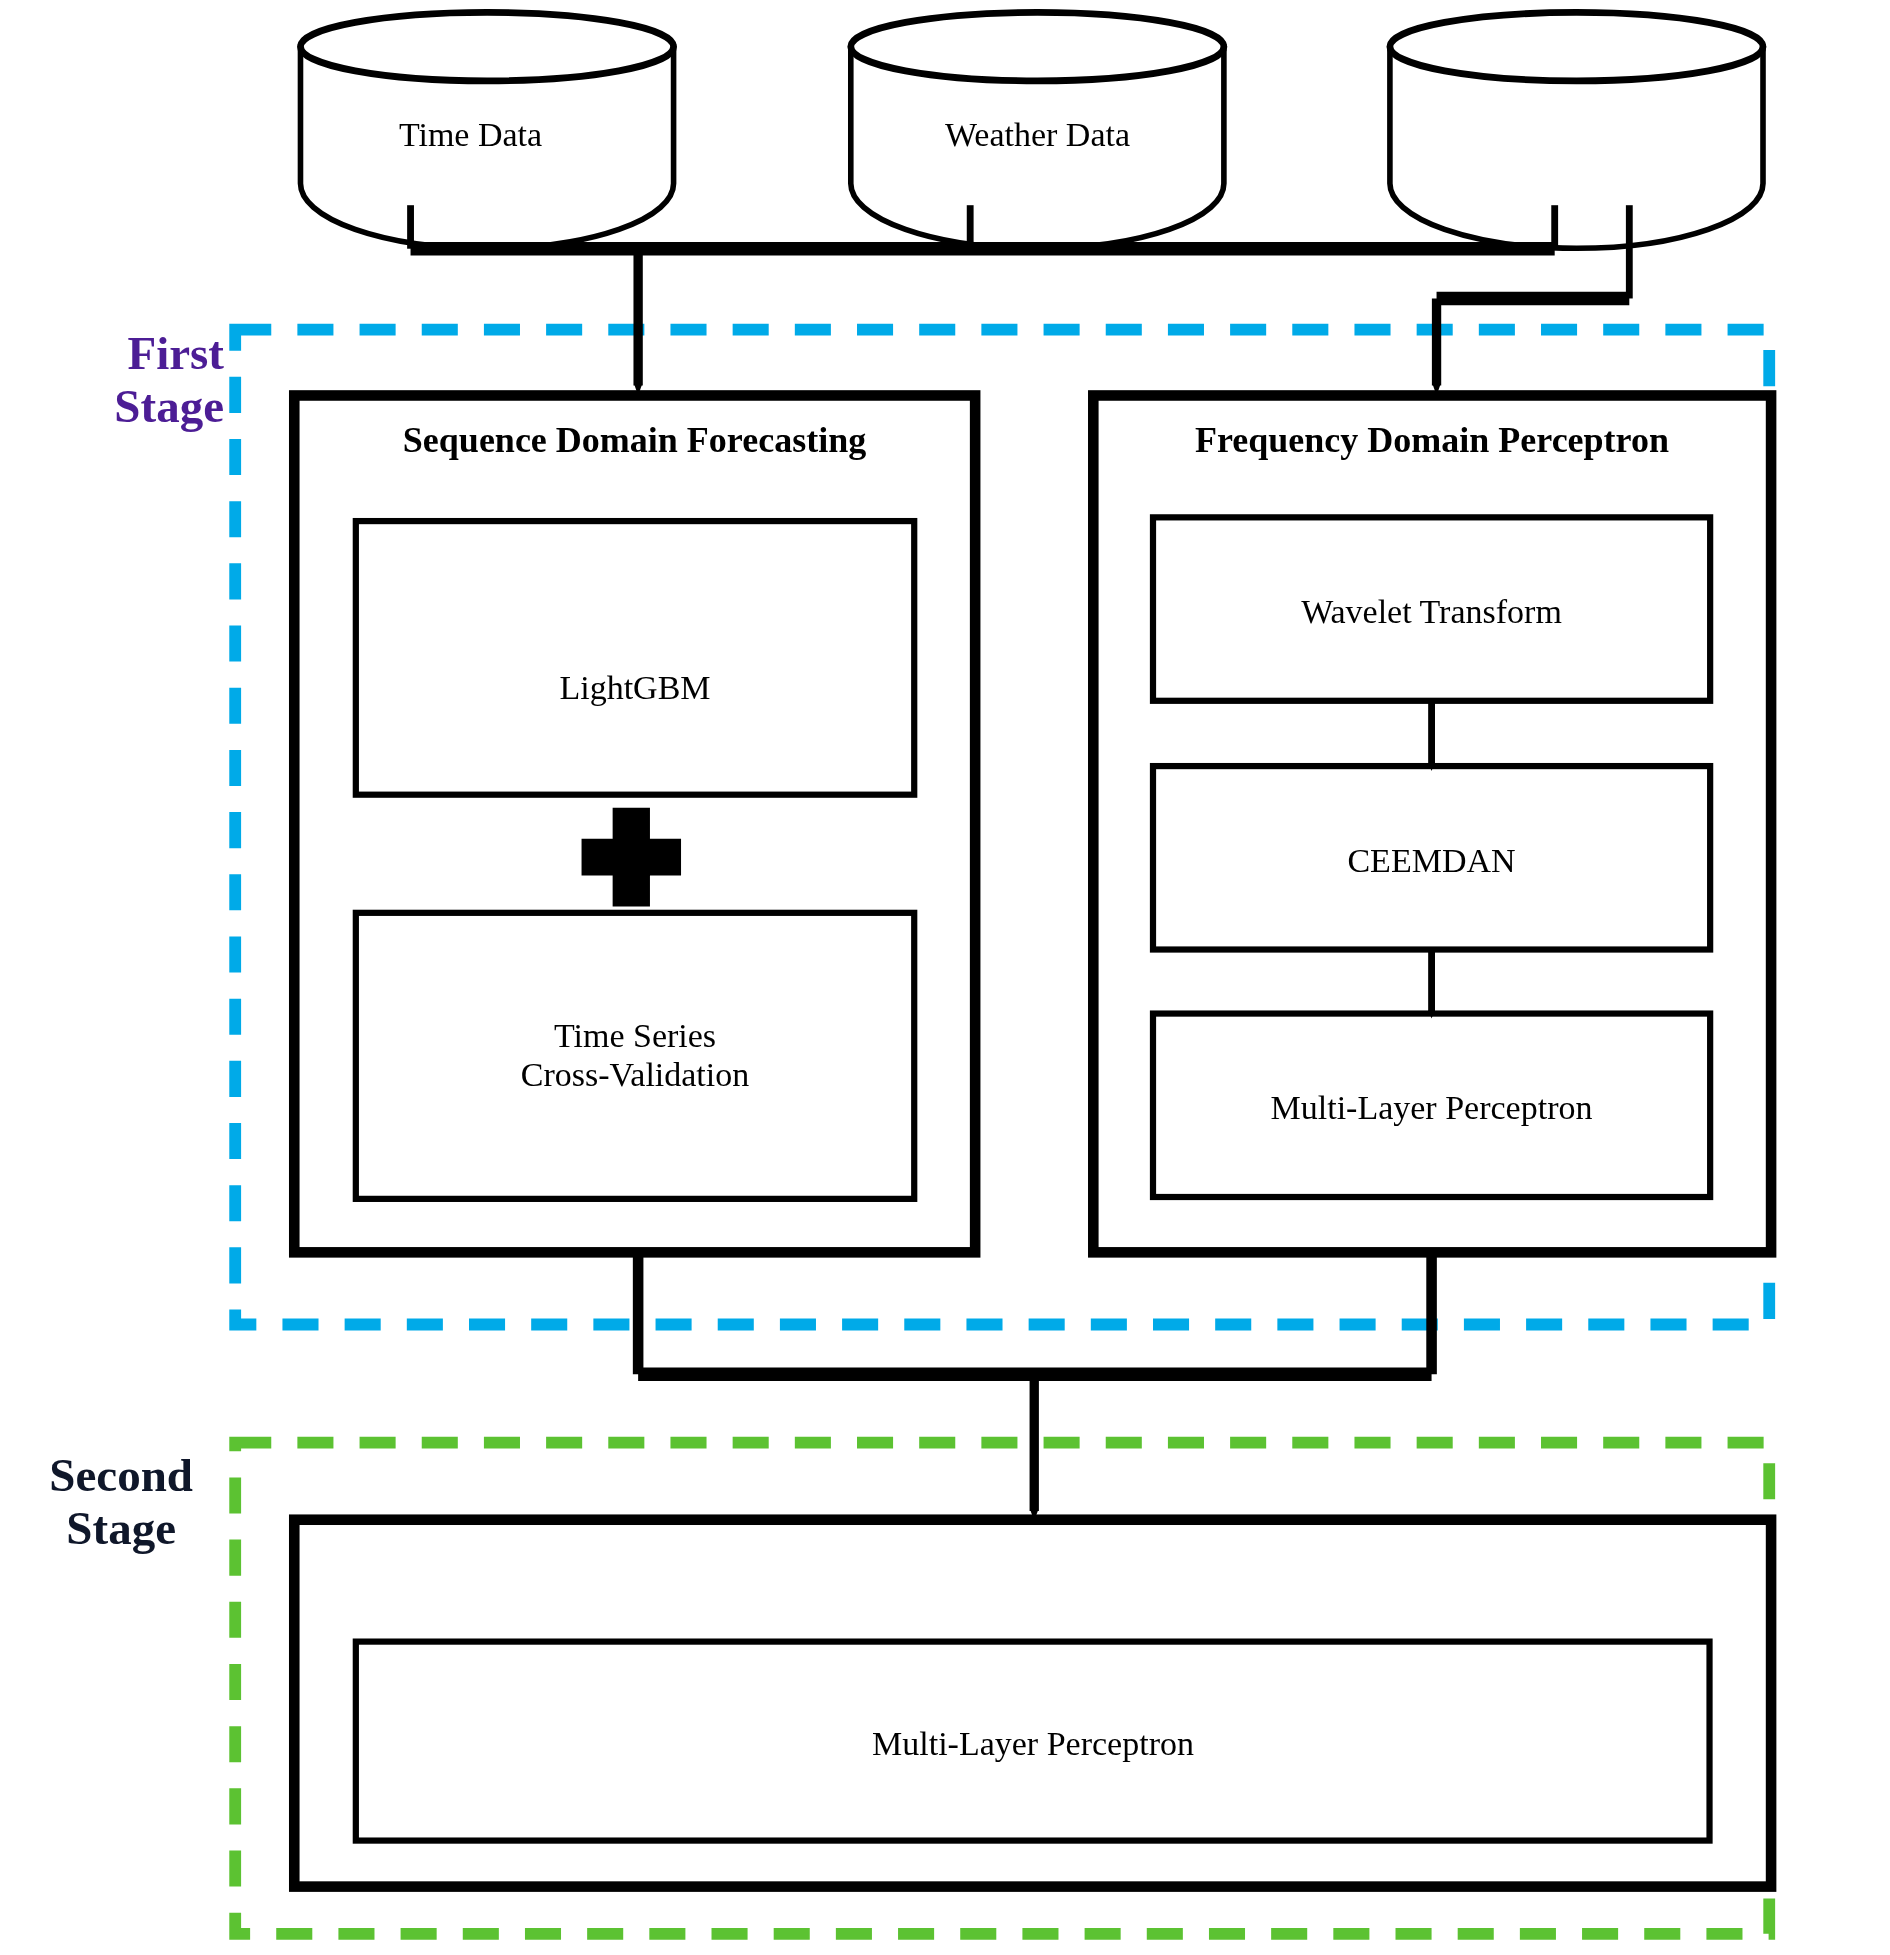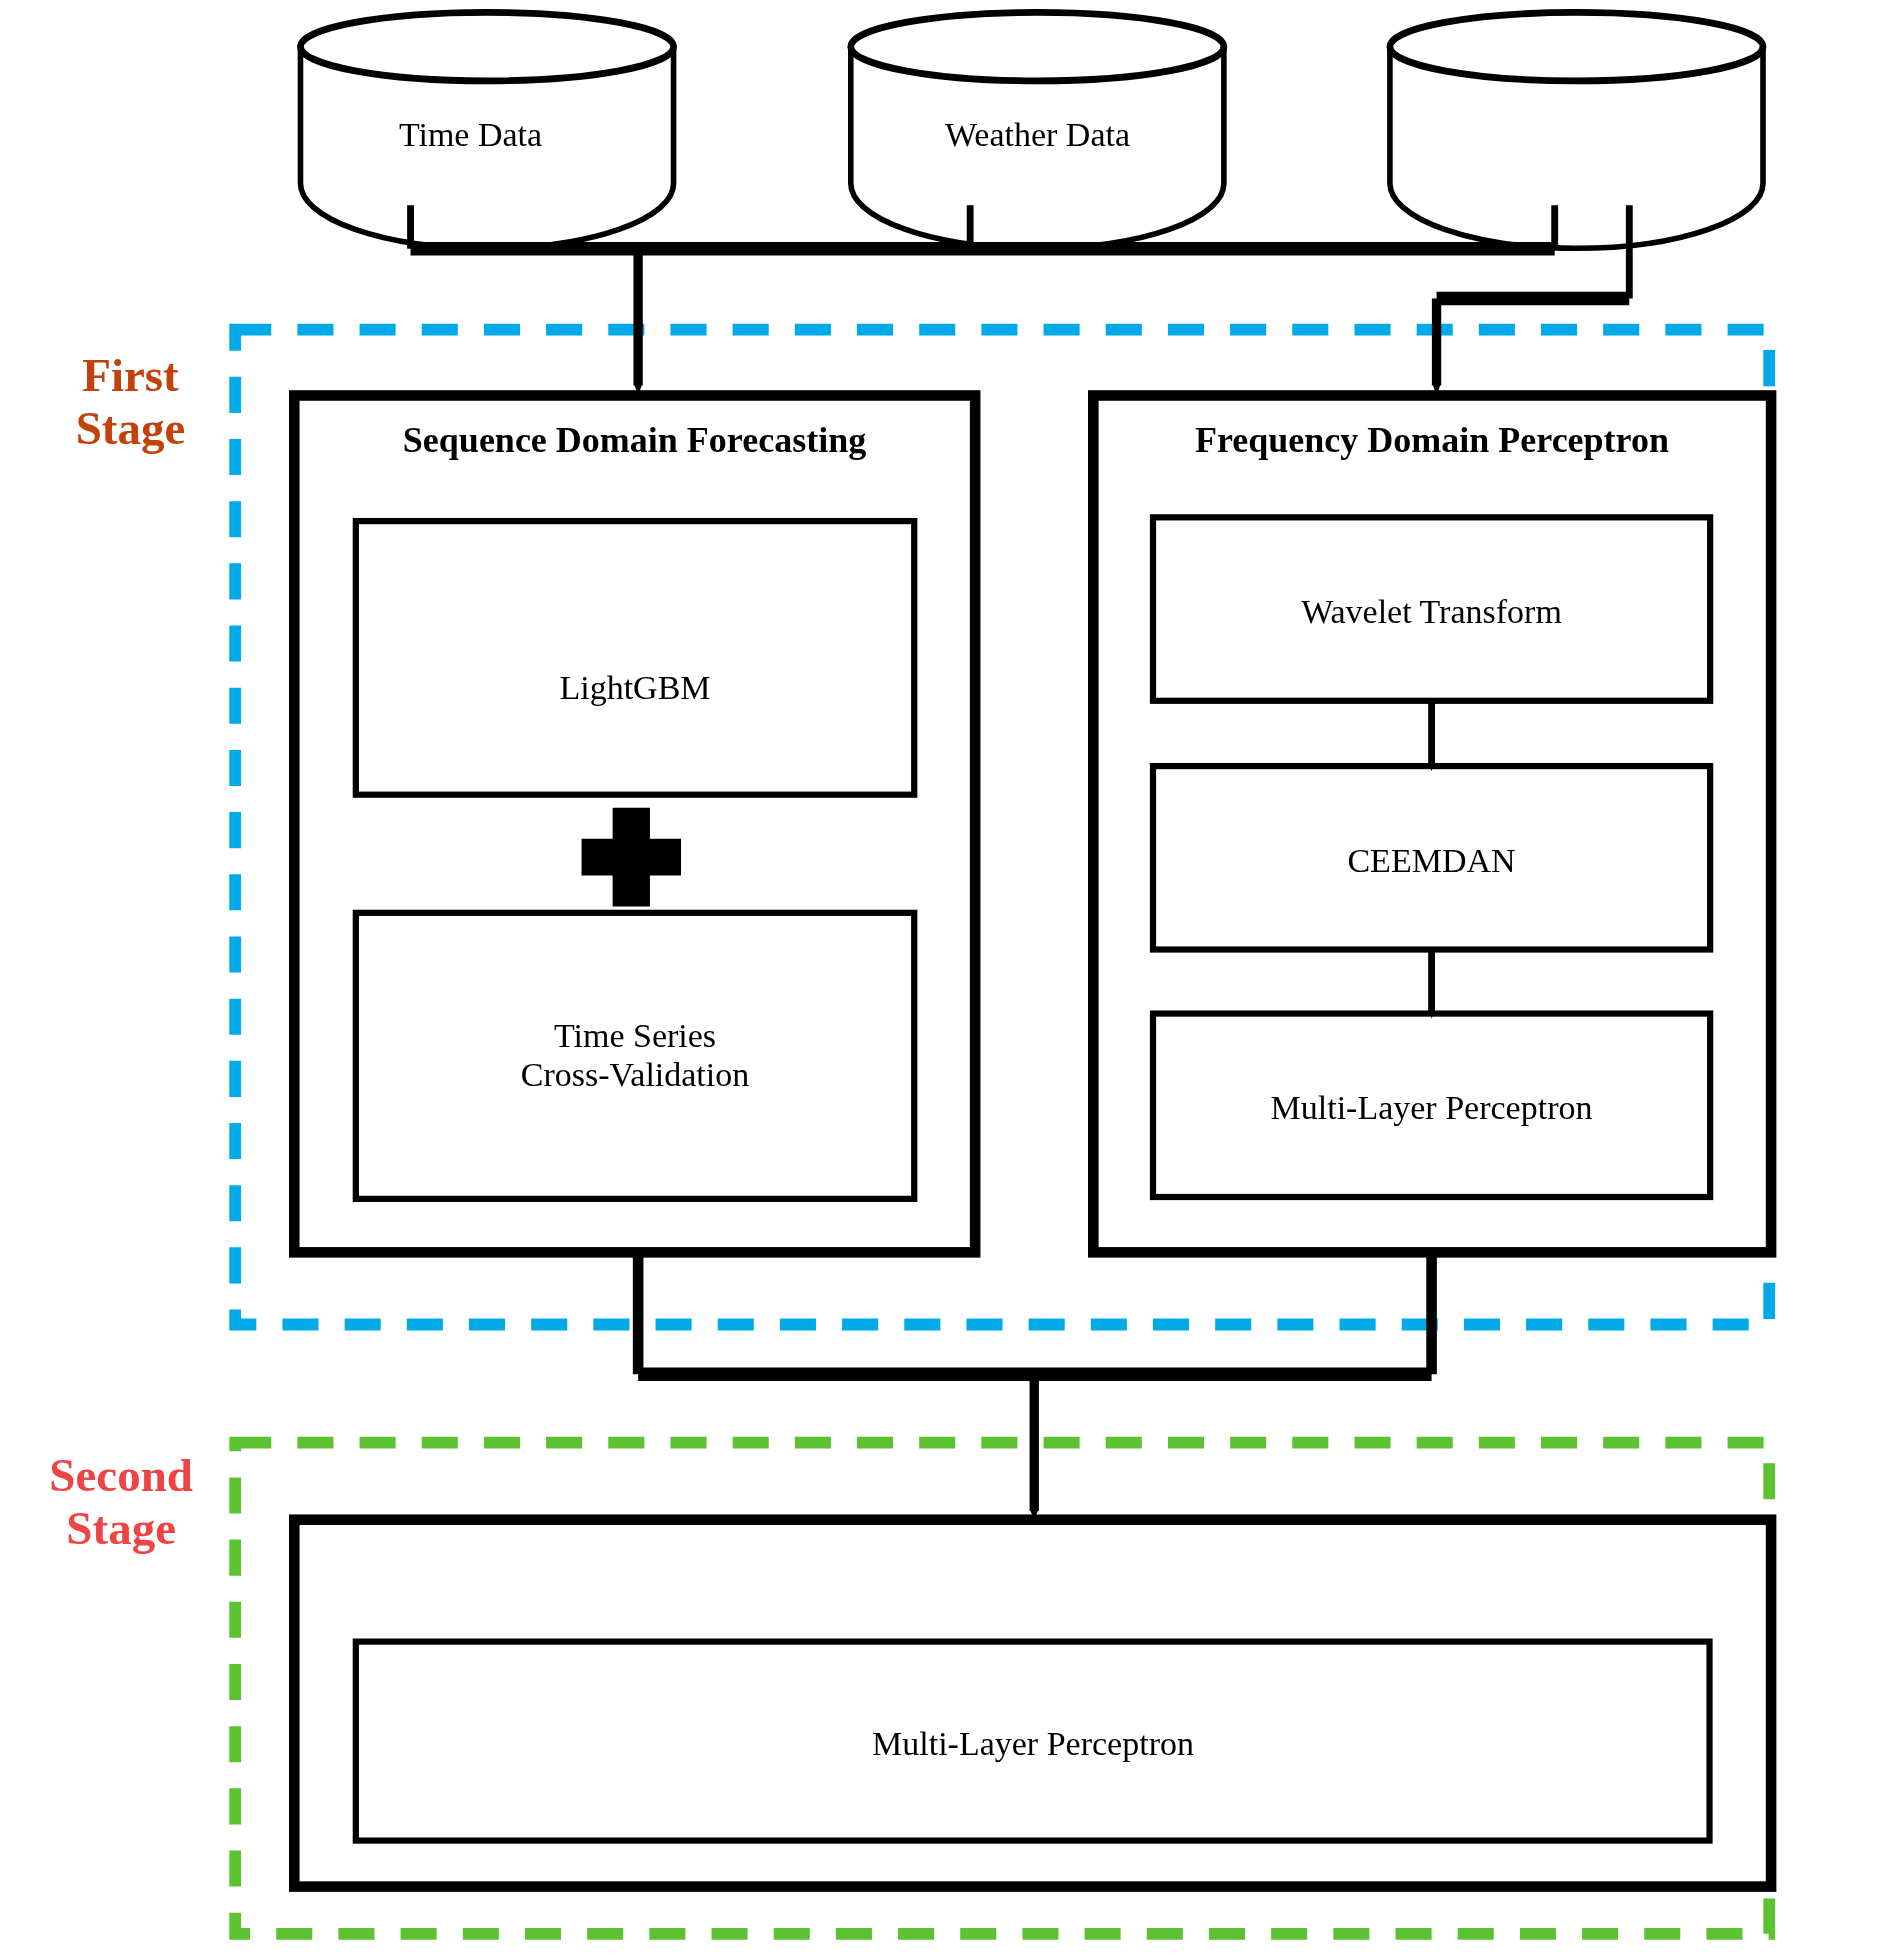--- a/index.html
+++ b/index.html
@@ -117,23 +117,23 @@
       <path d="M1663,2210 L1663,2430" stroke-width="15" marker-end="url(#arrowBig)"></path>
     </g>
 
     <rect x="473" y="2444" width="2375" height="590" fill="#ffffff" stroke="#000" stroke-width="17"></rect>
     <rect x="572" y="2640" width="2177" height="320" fill="#ffffff" stroke="#000" stroke-width="10"></rect>
   </svg>
 
   <div class="lbl cyl-label" style="left:284px; top:115px; width:373px;">Time Data</div>
   <div class="lbl cyl-label" style="left:851px; top:115px; width:373px;">Weather Data</div>
 
-  <div class="stage-label" style="left:37px; top:349px; width:187px; color:#c2410c;">First
+  <div class="stage-label" style="left:37px; top:327px; width:187px; color:#4c1d95;text-align:right;">First
 Stage</div>
-  <div class="stage-label" style="left:18.7px; top:1449px; width:205px; color:#ef4444;">Second
+  <div class="stage-label" style="left:18.7px; top:1449px; width:205px; color:#0f172a;">Second
 Stage</div>
 
   <div class="lbl box-title" style="left:294px; top:420px; width:681px;">Sequence Domain Forecasting</div>
   <div class="lbl box-title" style="left:1093px; top:420px; width:678px;">Frequency Domain Perceptron</div>
 
   <div class="lbl inner-label" style="left:356px; top:638px; width:558px;margin-top:30px;">LightGBM</div>
   <div class="lbl inner-label" style="left:356px; top:1016px; width:558px;">Time Series
 Cross-Validation</div>
 
   <div class="lbl inner-label" style="left:1153px; top:841px; width:557px;">CEEMDAN</div>

